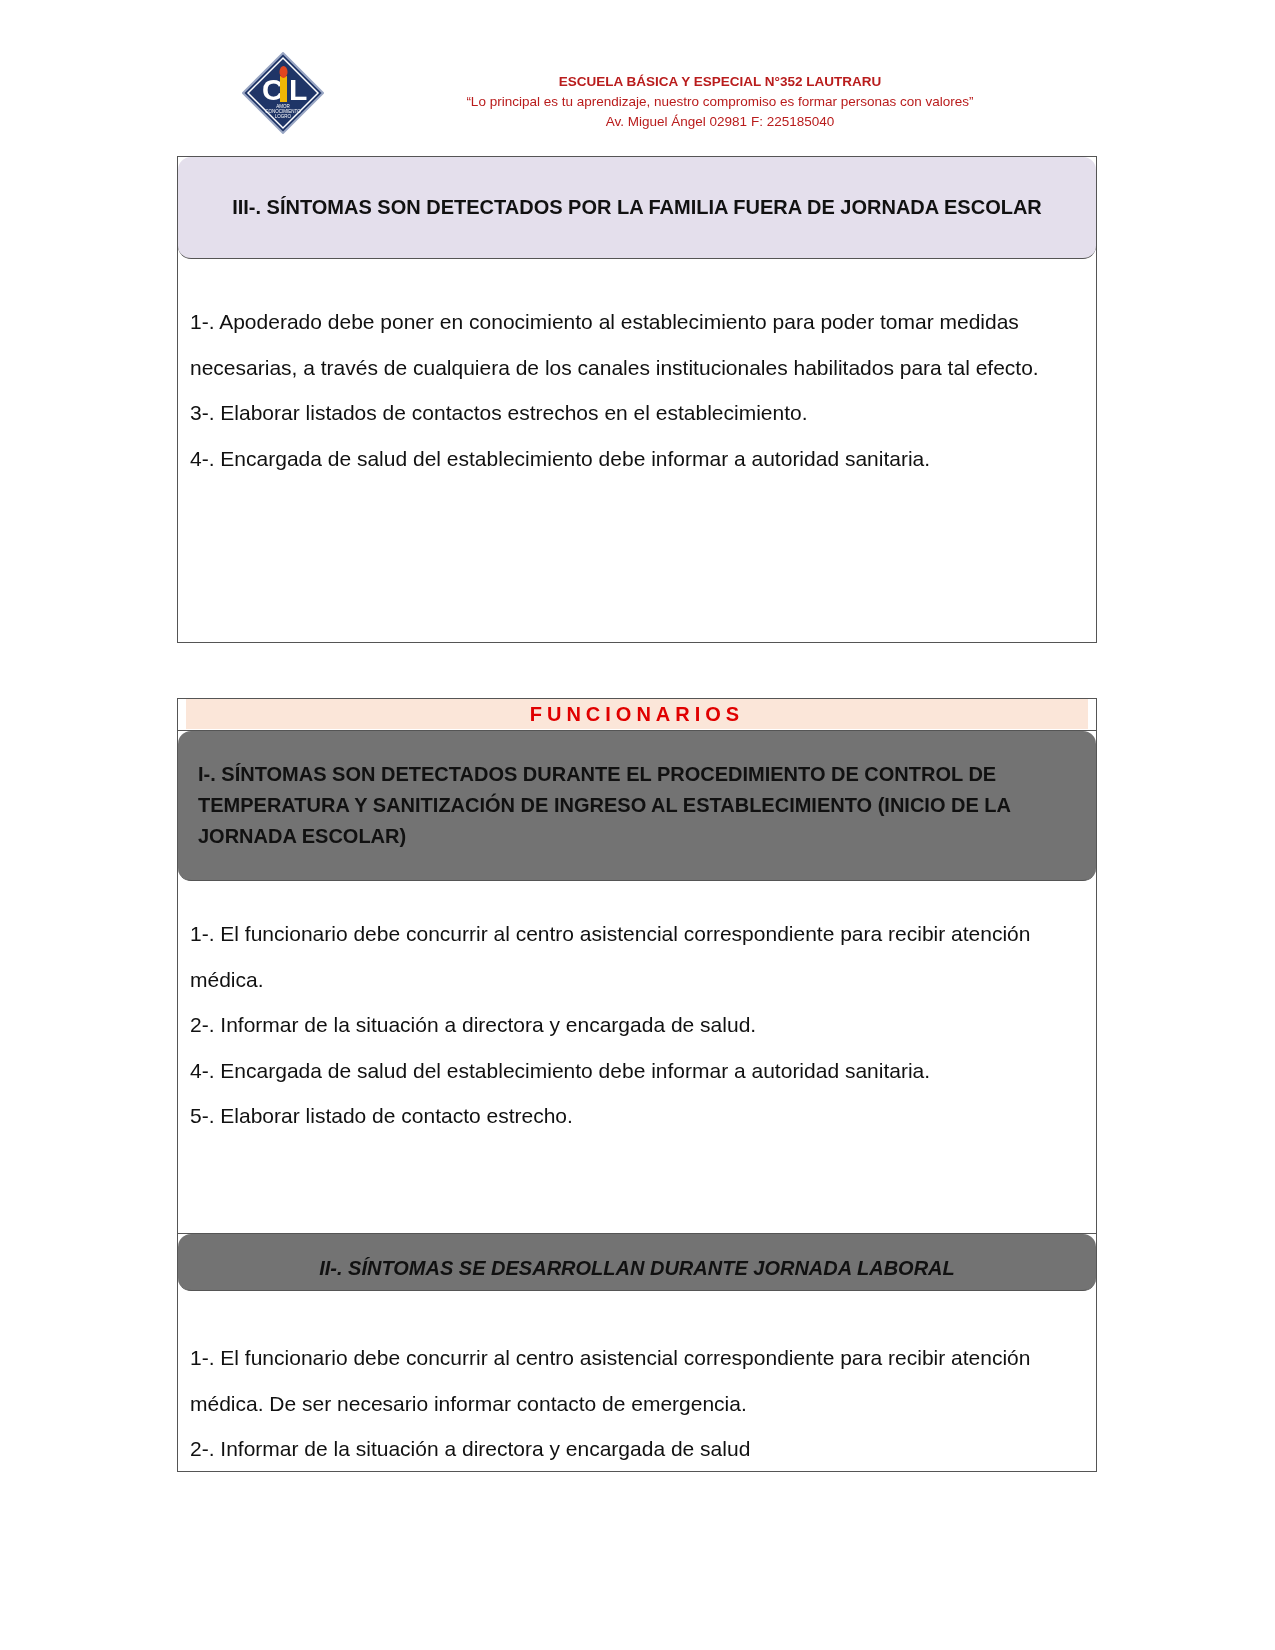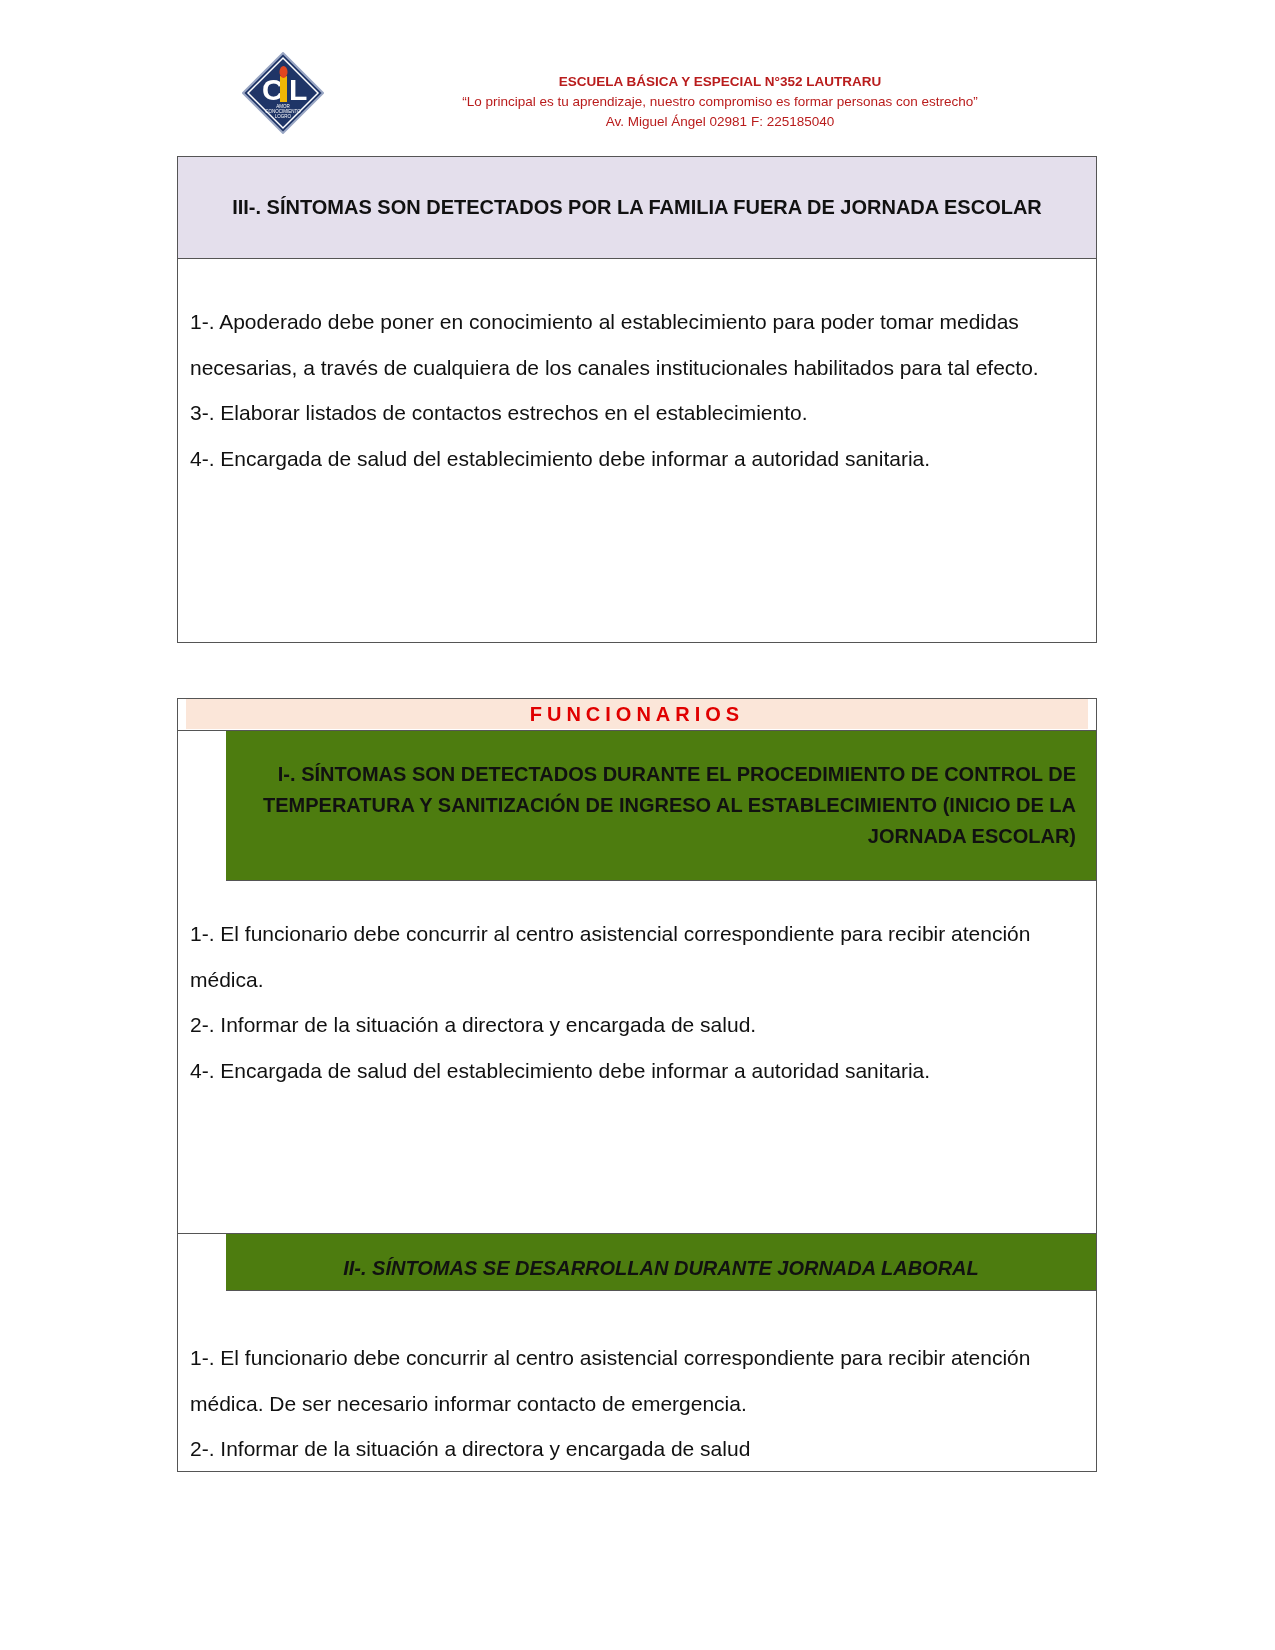--- a/index.html
+++ b/index.html
@@ -6,23 +6,23 @@
   body { width: 1275px; height: 1650px; position: relative; font-family: "Liberation Sans", sans-serif; color: #111; }
   .logo { position: absolute; left: 242px; top: 52px; width: 82px; height: 82px; }
   .header-text { position: absolute; left: 420px; top: 72px; width: 600px; text-align: center; color: #b91c1c; }
   .header-title { font-weight: bold; font-size: 13.5px; line-height: 20px; }
   .header-line { font-size: 13.5px; line-height: 20px; }
 
   .box { position: absolute; left: 177px; width: 920px; border: 1.5px solid #555; box-sizing: border-box; }
   .box1 { top: 156px; height: 487px; }
   .box2 { top: 698px; height: 774px; }
 
-  .sec-head { display: flex; align-items: center; justify-content: center; text-align: right; font-weight: bold; font-size: 20px; line-height: 31px; border-bottom: 1.5px solid #555; box-sizing: border-box; padding: 7px 20px; }
+  .sec-head { display: flex; align-items: center; justify-content: center; text-align: left; font-weight: bold; font-size: 20px; line-height: 31px; border-bottom: 1.5px solid #555; box-sizing: border-box; padding: 7px 20px; border-radius: 13px; }
   .h-lilac { background: #e4dfec; height: 102px; }
-  .h-peach { background: #4d7c0f; margin-left: 48px; }
+  .h-peach { background: #737373; }
   .fun-bar { height: 32px; background: #fff; border-bottom: 1.5px solid #555; box-sizing: border-box; padding: 0 8px; text-align: right; }
   .fun-inner { background: #fbe6d9; height: 30px; display: flex; align-items: center; justify-content: center; color: #e00000; font-weight: bold; font-size: 20px; letter-spacing: 5px; }
   .h2a { height: 150px; }
   .h2b { height: 57px; padding-top: 20px; font-style: italic; }
 
   .items { padding: 40px 12px 0 12px; font-size: 21px; line-height: 45.5px; }
   .items p { margin: 0; }
   .items2 { height: 353px; box-sizing: border-box; border-bottom: 1.5px solid #555; padding-top: 30px; }
   .items3 { padding-top: 44px; }
 </style>
@@ -38,21 +38,21 @@
     <ellipse cx="41.5" cy="20" rx="4" ry="6" fill="#e2461f"></ellipse>
     <text x="47" y="48" font-family="Liberation Sans, sans-serif" font-weight="bold" font-size="30" fill="#ffffff">L</text>
     <text x="41" y="56" text-anchor="middle" font-family="Liberation Sans, sans-serif" font-size="4.5" fill="#ffffff">AMOR</text>
     <text x="41" y="61" text-anchor="middle" font-family="Liberation Sans, sans-serif" font-size="4.5" fill="#ffffff">CONOCIMIENTO</text>
     <text x="41" y="66" text-anchor="middle" font-family="Liberation Sans, sans-serif" font-size="4.5" fill="#ffffff">LOGRO</text>
   </svg>
 </div>
 
 <div class="header-text">
   <div class="header-title">ESCUELA BÁSICA Y ESPECIAL N°352 LAUTRARU</div>
-  <div class="header-line">“Lo principal es tu aprendizaje, nuestro compromiso es formar personas con estrecho”</div>
+  <div class="header-line">“Lo principal es tu aprendizaje, nuestro compromiso es formar personas con valores”</div>
   <div class="header-line">Av. Miguel Ángel 02981 F: 225185040</div>
 </div>
 
 <div class="box box1">
   <div class="sec-head h-lilac">III-. SÍNTOMAS SON DETECTADOS POR LA FAMILIA FUERA DE JORNADA ESCOLAR</div>
   <div class="items">
     <p>1-. Apoderado debe poner en conocimiento al establecimiento para poder tomar medidas necesarias, a través de cualquiera de los canales institucionales habilitados para tal efecto.</p>
     <p>3-. Elaborar listados de contactos estrechos en el establecimiento.</p>
     <p>4-. Encargada de salud del establecimiento debe informar a autoridad sanitaria.</p>
   </div>
@@ -60,19 +60,20 @@
 
 <div class="box box2">
   <div class="fun-bar">
     <div class="fun-inner">FUNCIONARIOS</div>
   </div>
   <div class="sec-head h-peach h2a">I-. SÍNTOMAS SON DETECTADOS DURANTE EL PROCEDIMIENTO DE CONTROL DE TEMPERATURA Y SANITIZACIÓN DE INGRESO AL ESTABLECIMIENTO (INICIO DE LA JORNADA ESCOLAR)</div>
   <div class="items items2">
     <p>1-. El funcionario debe concurrir al centro asistencial correspondiente para recibir atención médica.</p>
     <p>2-. Informar de la situación a directora y encargada de salud.</p>
     <p>4-. Encargada de salud del establecimiento debe informar a autoridad sanitaria.</p>
+    <p>5-. Elaborar listado de contacto estrecho.</p>
   </div>
   <div class="sec-head h-peach h2b">II-. SÍNTOMAS SE DESARROLLAN DURANTE JORNADA LABORAL</div>
   <div class="items items3">
     <p>1-. El funcionario debe concurrir al centro asistencial correspondiente para recibir atención médica. De ser necesario informar contacto de emergencia.</p>
     <p>2-. Informar de la situación a directora y encargada de salud</p>
   </div>
 </div>
 
 </body></html>

